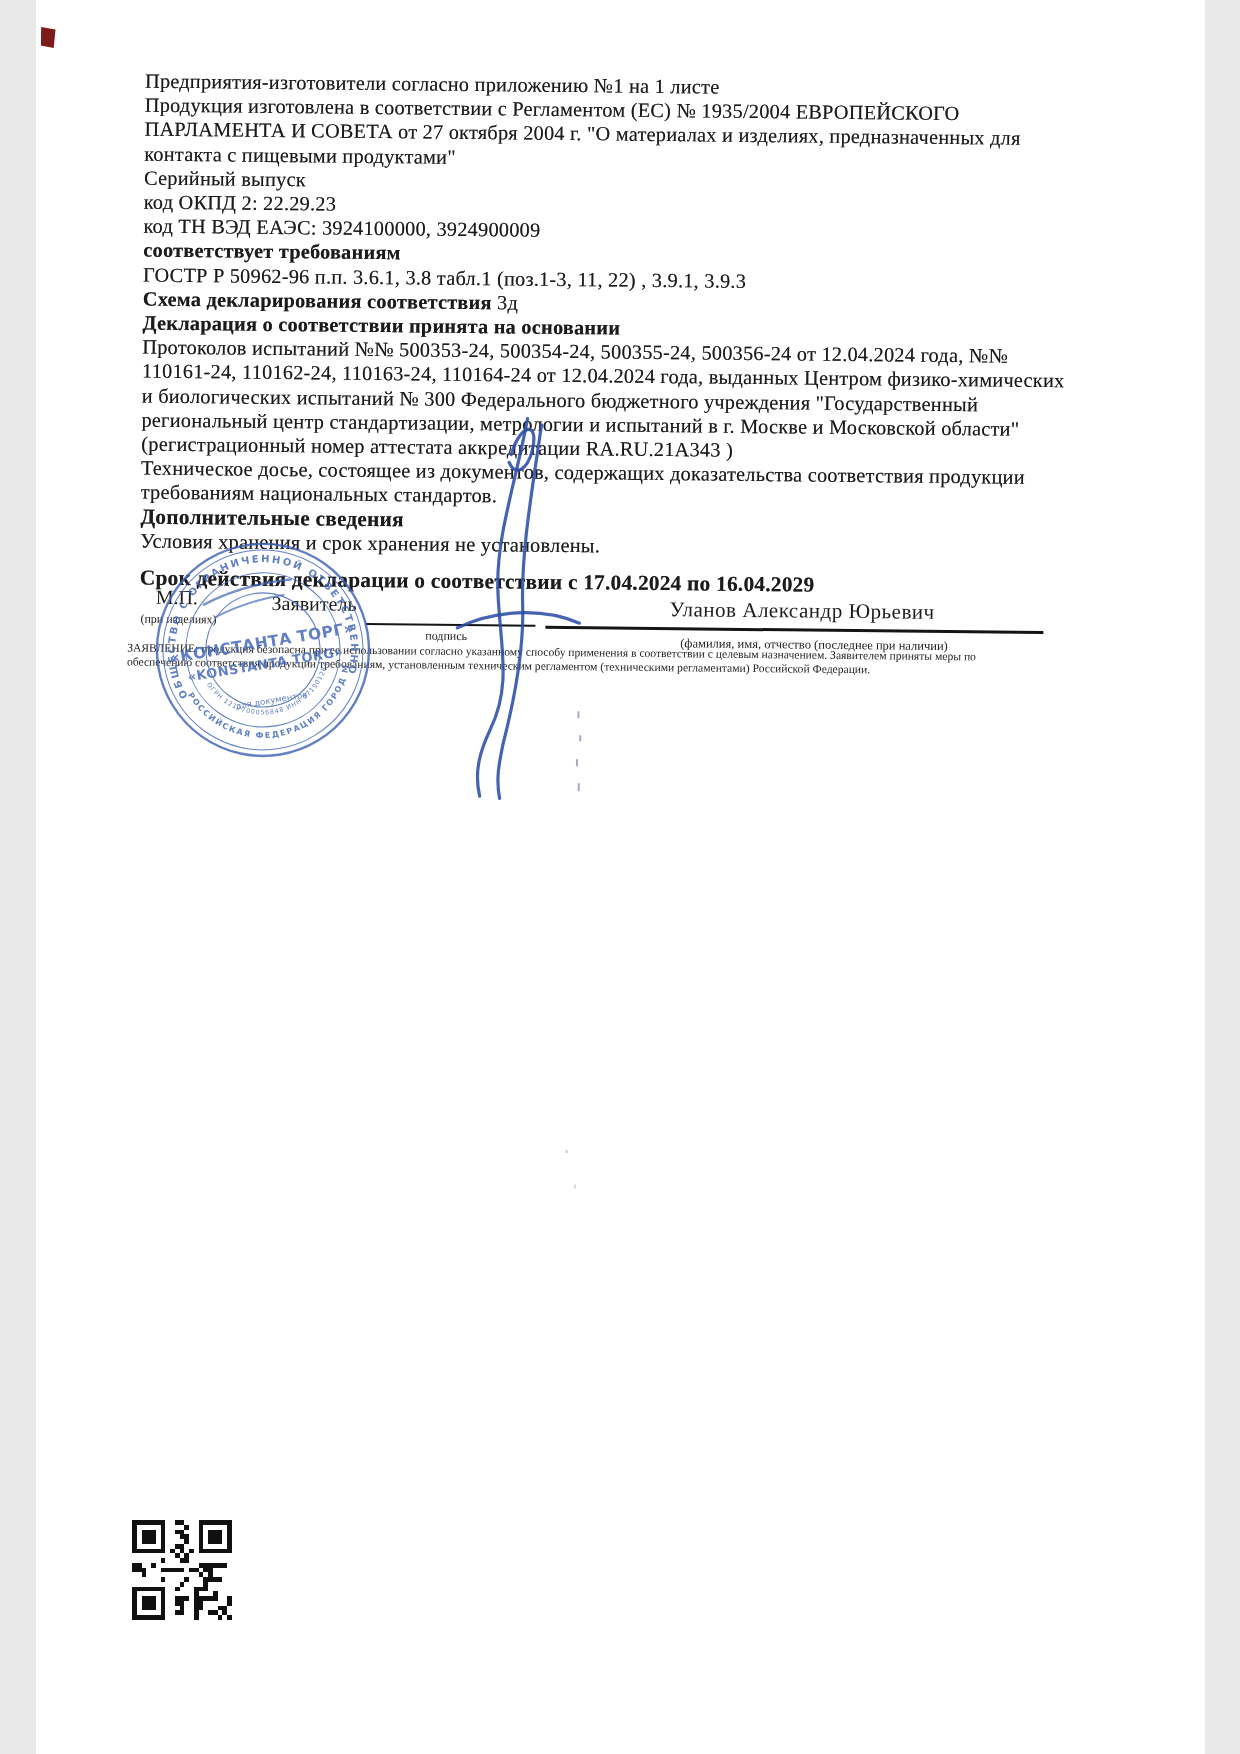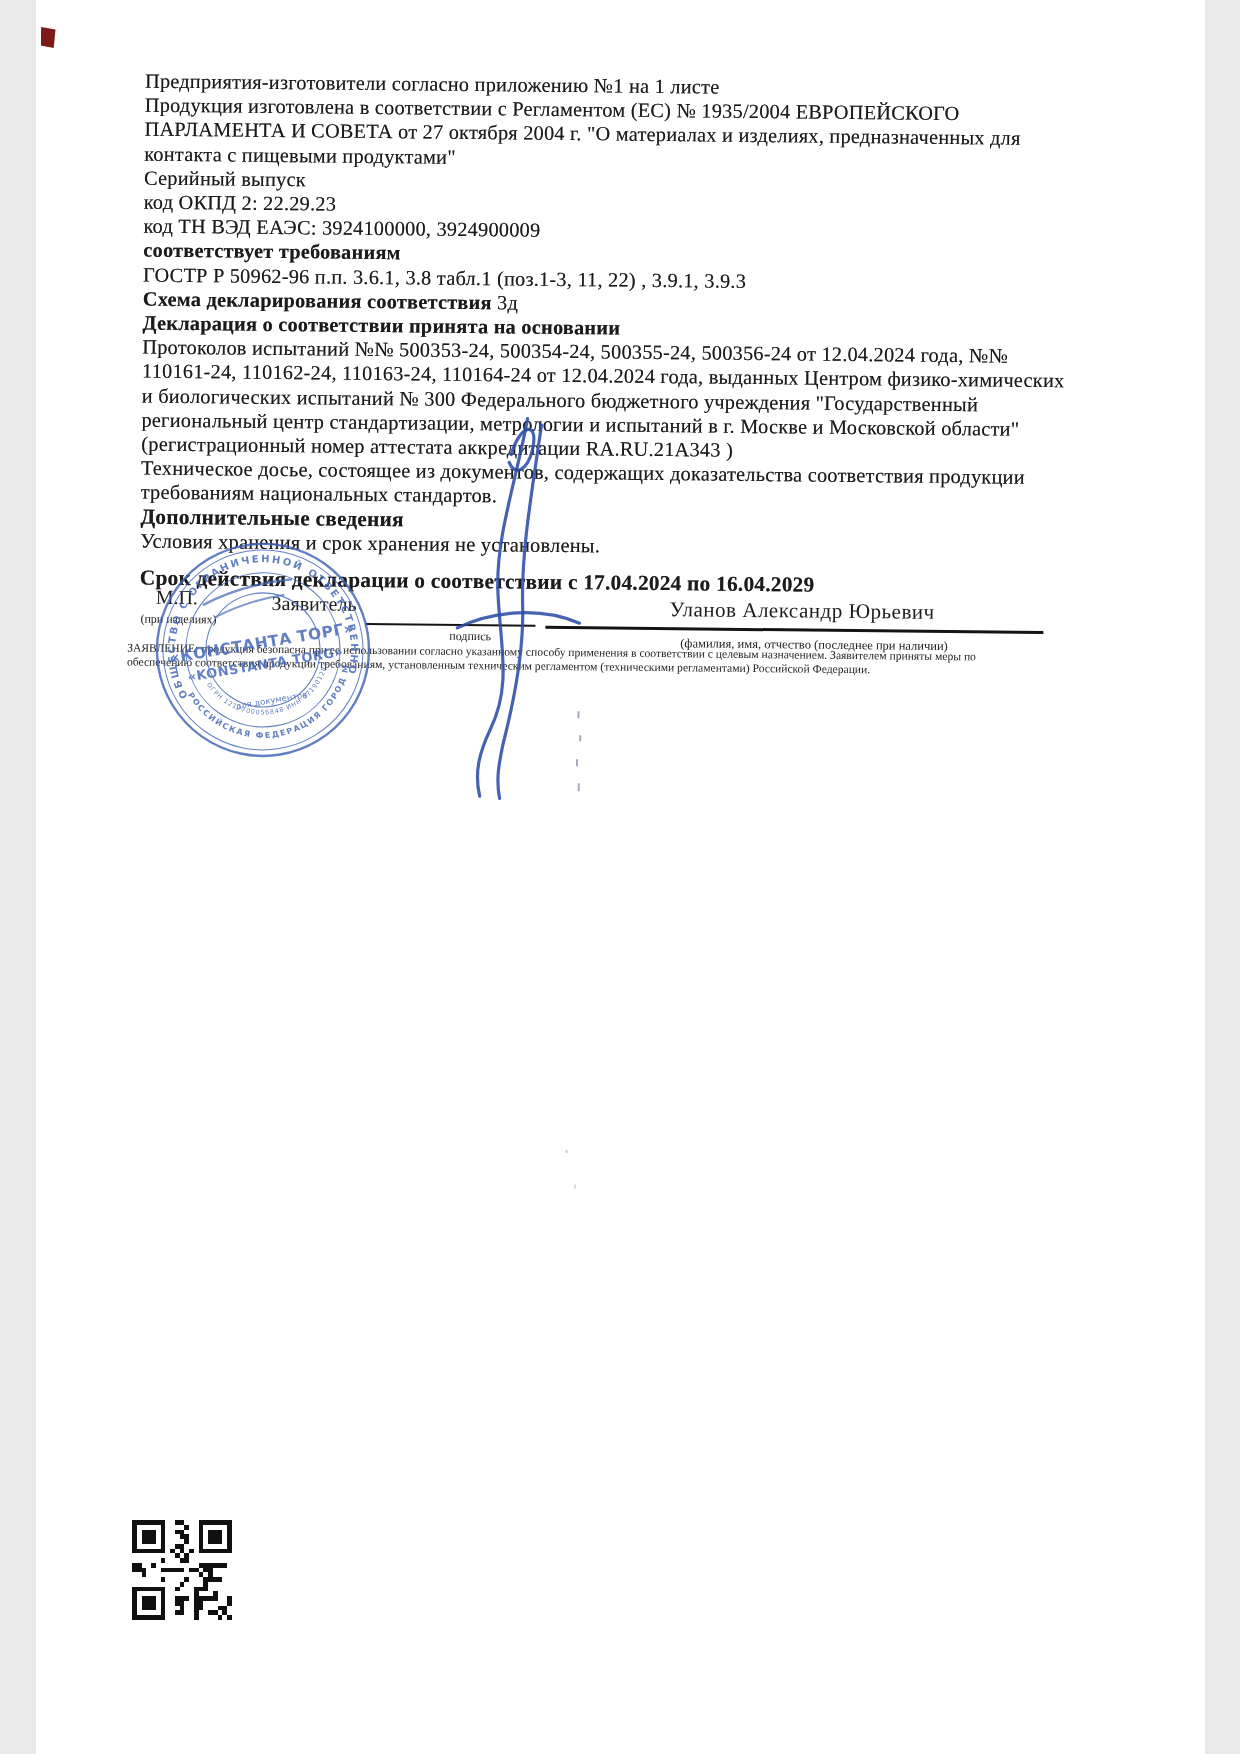--- a/index.html
+++ b/index.html
@@ -14,21 +14,21 @@
   .big{font-size:21.3px;}
   .mt{margin-top:13px;}
   .abs{position:absolute;white-space:nowrap;}
   .mp{left:122px;top:591px;font-size:20px;}
   .mp-note{left:107px;top:617px;font-size:12px;}
   .applicant{left:238px;top:596px;font-size:20px;text-align:center;}
   .rule{position:absolute;background:#141414;}
   .rule1{left:332px;top:626px;width:170px;height:2px;}
   .rule2{left:512px;top:627px;width:498px;height:3px;}
   .cap{font-size:12px;color:#222;}
-  .cap1{left:416px;top:631px;}
+  .cap1{left:392px;top:631px;}
   .cap2{left:647px;top:636px;font-size:12.5px;}
   .name{left:636px;top:597px;font-size:21px;letter-spacing:.5px;}
   .statement{position:absolute;left:94px;top:647px;width:874px;font-size:11.6px;
              line-height:13.6px;color:#1f1f1f;}
   .stamp{position:absolute;left:108px;top:540px;width:244px;height:230px;
          transform:rotate(-10deg);opacity:.82;}
   .stampg{stroke:#3f64b5;fill:none;}
   .st-text{fill:#3f64b5;stroke:none;font-family:"DejaVu Sans", sans-serif;}
   .st-ring{font-size:10px;letter-spacing:2.2px;font-weight:bold;}
   .st-ring2{font-size:8px;letter-spacing:1.6px;font-weight:bold;}

